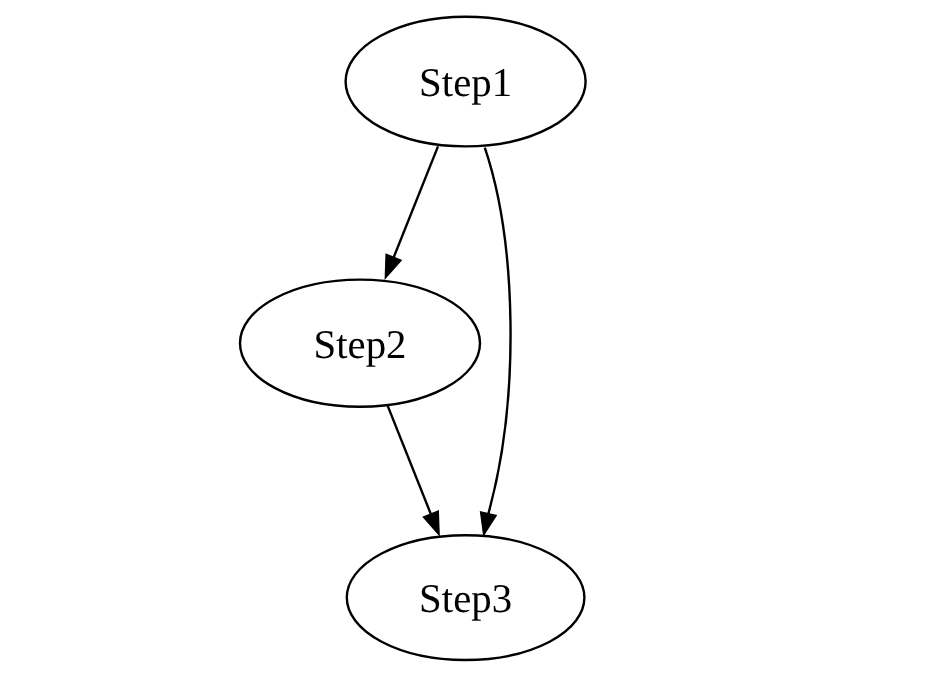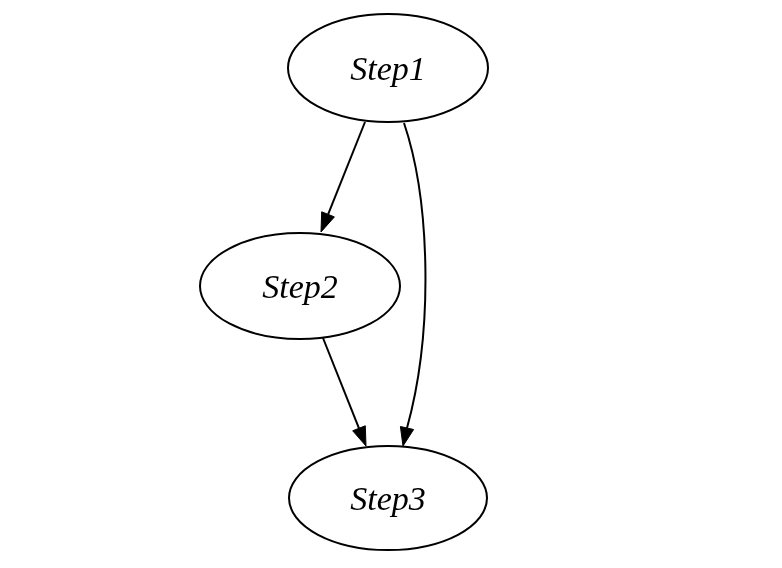--- a/index.html
+++ b/index.html
@@ -8,21 +8,20 @@
     width: 782px;
     height: 568px;
     background: #ffffff;
     overflow: hidden;
   }
   .canvas-wrap {
     position: relative;
     width: 782px;
     height: 568px;
     background: #ffffff;
-    font-style: italic;
   }
   svg.graph {
     display: block;
     width: 782px;
     height: 568px;
   }
   .node-ellipse {
     fill: #ffffff;
     stroke: #000000;
     stroke-width: 2;

